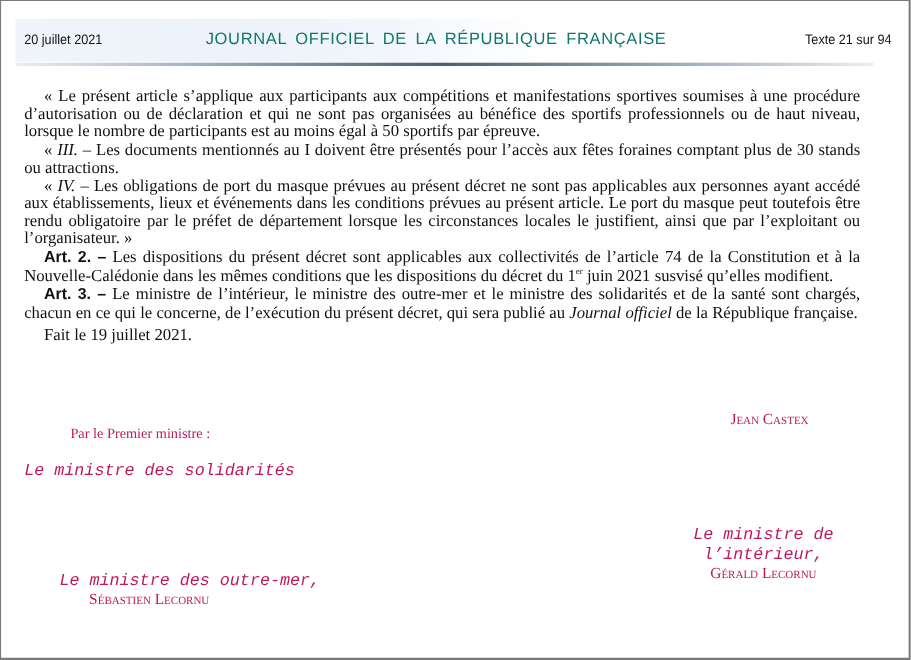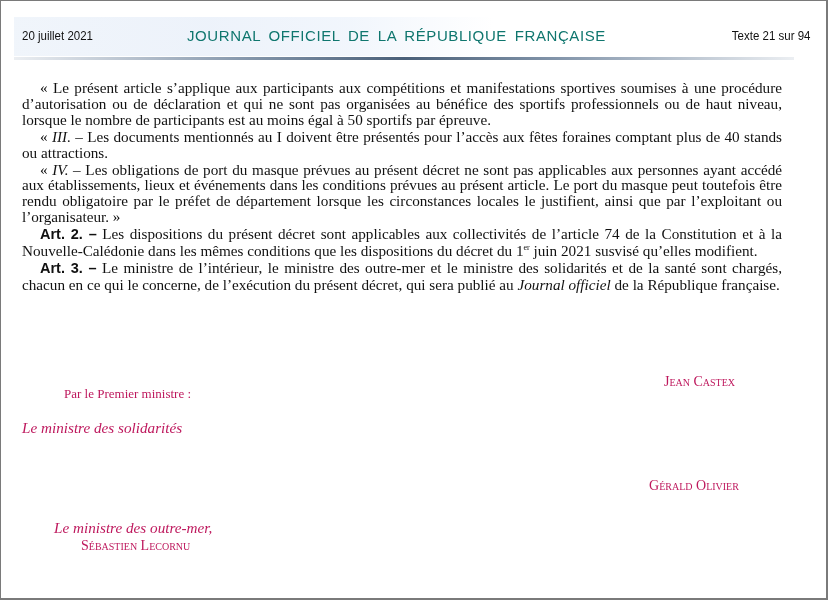--- a/index.html
+++ b/index.html
@@ -43,53 +43,55 @@
       position: absolute; left: 22px; top: 80px; width: 760px;
       font-family: "Liberation Serif", serif; font-size: 15.2px; line-height: 15.9px;
       color: #111;
     }
     .para { text-align: justify; text-indent: 18px; margin: 0 0 1px 0; }
     .para-gap { margin-top: 4px; }
     .art-label { font-family: "Liberation Sans", sans-serif; font-weight: bold; font-size: 14.5px; }
     .it { font-style: italic; }
     sup { font-size: 8px; vertical-align: 6px; line-height: 0; }
     .sig-block { position: absolute; font-family: "Liberation Serif", serif; color: #be185d; }
-    .sig-role { font-style: italic; font-size: 15.2px; line-height: 18px; }
+    .sig-role { font-style: italic; font-size: 15.2px; line-height: 18px; font-family: Liberation Mono, monospace; }
     .sig-name { font-variant: small-caps; font-size: 14px; line-height: 18px; }
     .small { font-size: 13px; }
   </style>
 </head>
 <body>
 
 <div class="frame"></div>
 
 <div class="header-bg"></div>
 <div class="header-date">20 juillet 2021</div>
 <div class="header-title">JOURNAL OFFICIEL DE LA RÉPUBLIQUE FRANÇAISE</div>
 <div class="header-page">Texte 21 sur 94</div>
 <div class="header-rule"></div>
 
 <div class="content">
   <p class="para">« Le présent article s’applique aux participants aux compétitions et manifestations sportives soumises à une procédure d’autorisation ou de déclaration et qui ne sont pas organisées au bénéfice des sportifs professionnels ou de haut niveau, lorsque le nombre de participants est au moins égal à 50 sportifs par épreuve.</p>
-  <p class="para"><span>« </span><span class="it">III.</span><span> – Les documents mentionnés au I doivent être présentés pour l’accès aux fêtes foraines comptant plus de 40 stands ou attractions.</span></p>
+  <p class="para"><span>« </span><span class="it">III.</span><span> – Les documents mentionnés au I doivent être présentés pour l’accès aux fêtes foraines comptant plus de 30 stands ou attractions.</span></p>
   <p class="para"><span>« </span><span class="it">IV.</span><span> – Les obligations de port du masque prévues au présent décret ne sont pas applicables aux personnes ayant accédé aux établissements, lieux et événements dans les conditions prévues au présent article. Le port du masque peut toutefois être rendu obligatoire par le préfet de département lorsque les circonstances locales le justifient, ainsi que par l’exploitant ou l’organisateur. »</span></p>
   <p class="para"><span class="art-label">Art. 2. –</span><span> Les dispositions du présent décret sont applicables aux collectivités de l’article 74 de la Constitution et à la Nouvelle-Calédonie dans les mêmes conditions que les dispositions du décret du 1</span><sup>er</sup><span> juin 2021 susvisé qu’elles modifient.</span></p>
   <p class="para"><span class="art-label">Art. 3. –</span><span> Le ministre de l’intérieur, le ministre des outre-mer et le ministre des solidarités et de la santé sont chargés, chacun en ce qui le concerne, de l’exécution du présent décret, qui sera publié au </span><span class="it">Journal officiel</span><span> de la République française.</span></p>
+  <p class="para para-gap">Fait le 19 juillet 2021.</p>
 </div>
 
 <div class="sig-block" style="left:664px; top:373px;">
   <div class="sig-name">Jean Castex</div>
 </div>
 
 <div class="sig-block small" style="left:64px; top:386px;text-align:right;">Par le Premier ministre :</div>
 
 <div class="sig-block" style="left:22px; top:419px;">
   <div class="sig-role">Le ministre des solidarités</div>
 </div>
 
 <div class="sig-block" style="left:605px; top:477px; text-align:center; width:178px;">
-  <div class="sig-name">Gérald Olivier</div>
+  <div class="sig-role">Le ministre de l’intérieur,</div>
+  <div class="sig-name">Gérald Lecornu</div>
 </div>
 
 <div class="sig-block" style="left:22px; top:519px;margin-left:32px;">
   <div class="sig-role">Le ministre des outre-mer,</div>
   <div class="sig-name" style="padding-left:27px;">Sébastien Lecornu</div>
 </div>
 
 </body></html>

